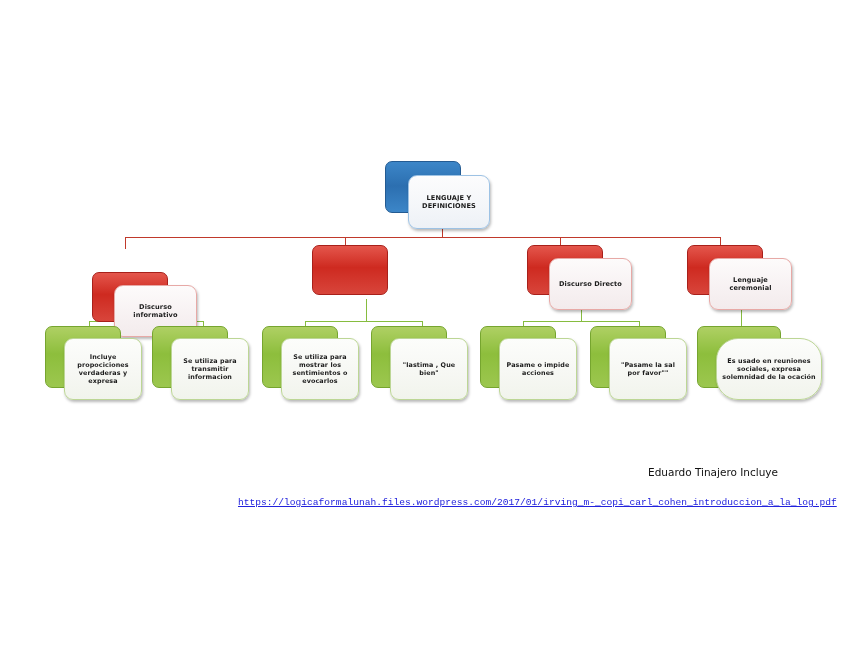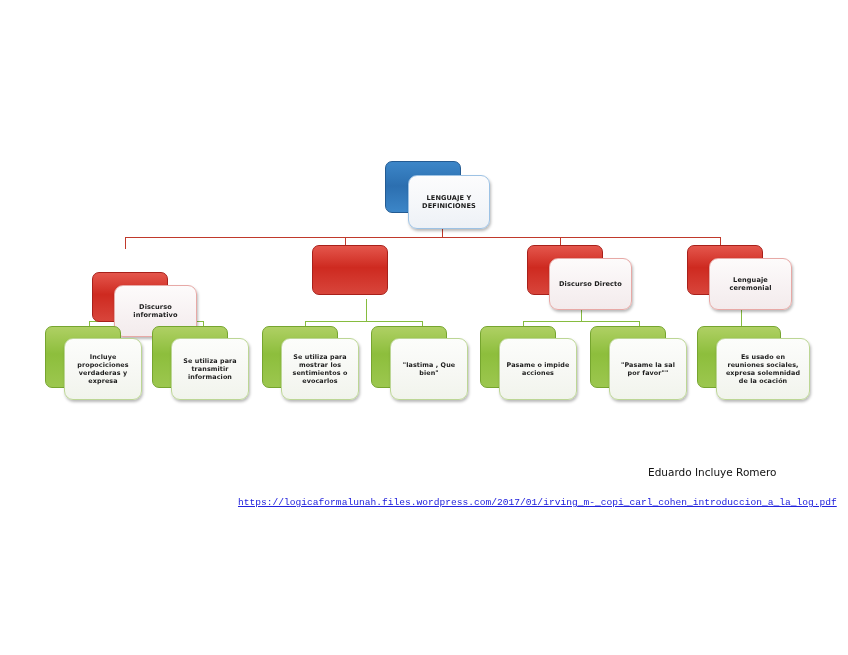--- a/index.html
+++ b/index.html
@@ -110,21 +110,21 @@
     border: 1px solid #BCD695;
   }
   .node.leaf .label {
     font-size: 6.4px;
     font-weight: bold;
     color: #1b1b1b;
   }
 
   
   .node.leaf.wide .back  { width: 84px; }
-  .node.leaf.wide .front { width: 94px; }
+  .node.leaf.wide .front { width: 106px; border-radius: 22px; }
 
   
   #author {
     position: absolute;
     left: 648px;
     top: 466px;
     font-family: "DejaVu Sans", sans-serif;
     font-size: 10.5px;
     color: #111111;
     white-space: nowrap;
@@ -244,16 +244,16 @@
     </div>
   </div>
 
   <div class="node leaf wide" style="left:697px; top:326px; width:108px; height:76px;">
     <div class="back"></div>
     <div class="front">
       <span class="label">Es usado en reuniones sociales, expresa solemnidad de la ocación</span>
     </div>
   </div>
 
-  <div id="author">Eduardo Incluye Romero</div>
+  <div id="author">Eduardo Tinajero Incluye</div>
   <a id="source-link" href="#">https://logicaformalunah.files.wordpress.com/2017/01/irving_m-_copi_carl_cohen_introduccion_a_la_log.pdf</a>
 
 </div>
 
 </body></html>

